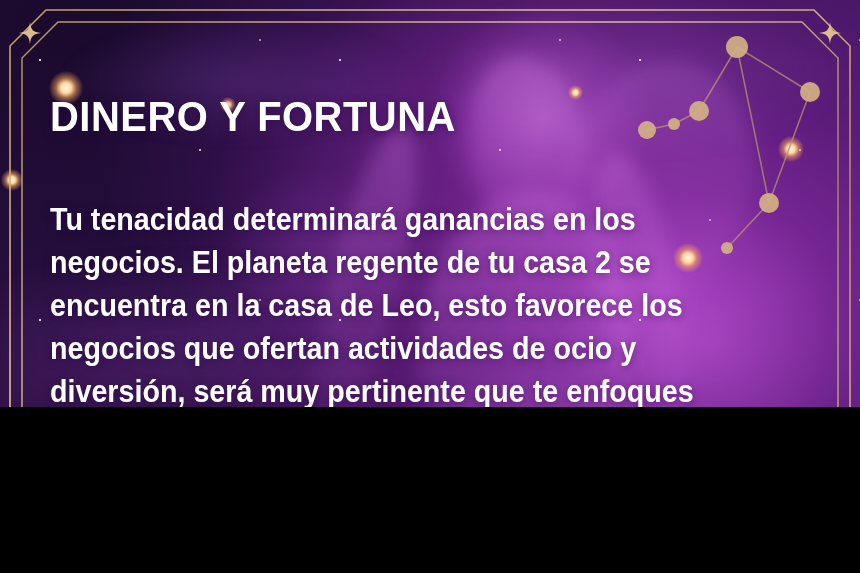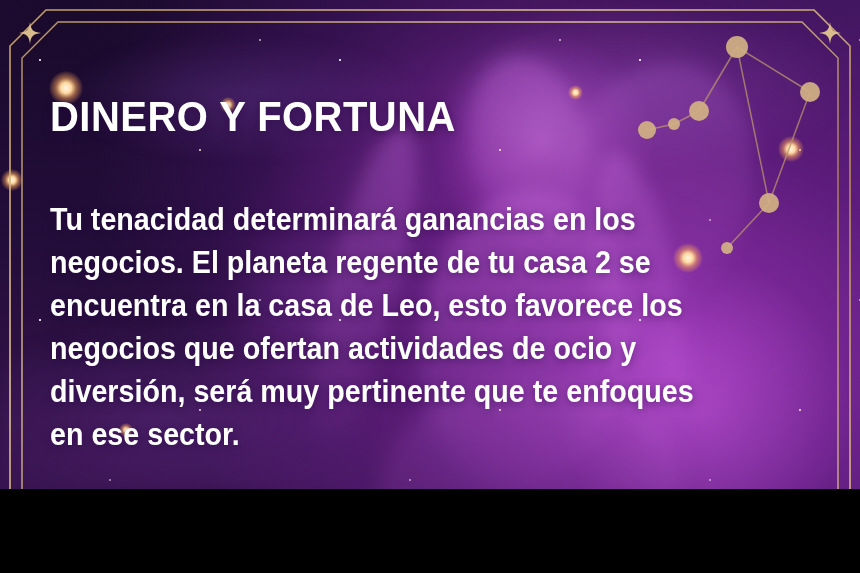--- a/index.html
+++ b/index.html
@@ -4,21 +4,21 @@
 <style>
   html, body {
     margin: 0;
     padding: 0;
     background: #000;
   }
 
   #card {
     position: relative;
     width: 860px;
-    height: 489px;
+    height: 407px;
     overflow: hidden;
     font-family: "Liberation Sans", sans-serif;
     background: #2a0f45;
   }
 
   
   .bg-layer {
     position: absolute;
     inset: 0;
     pointer-events: none;

